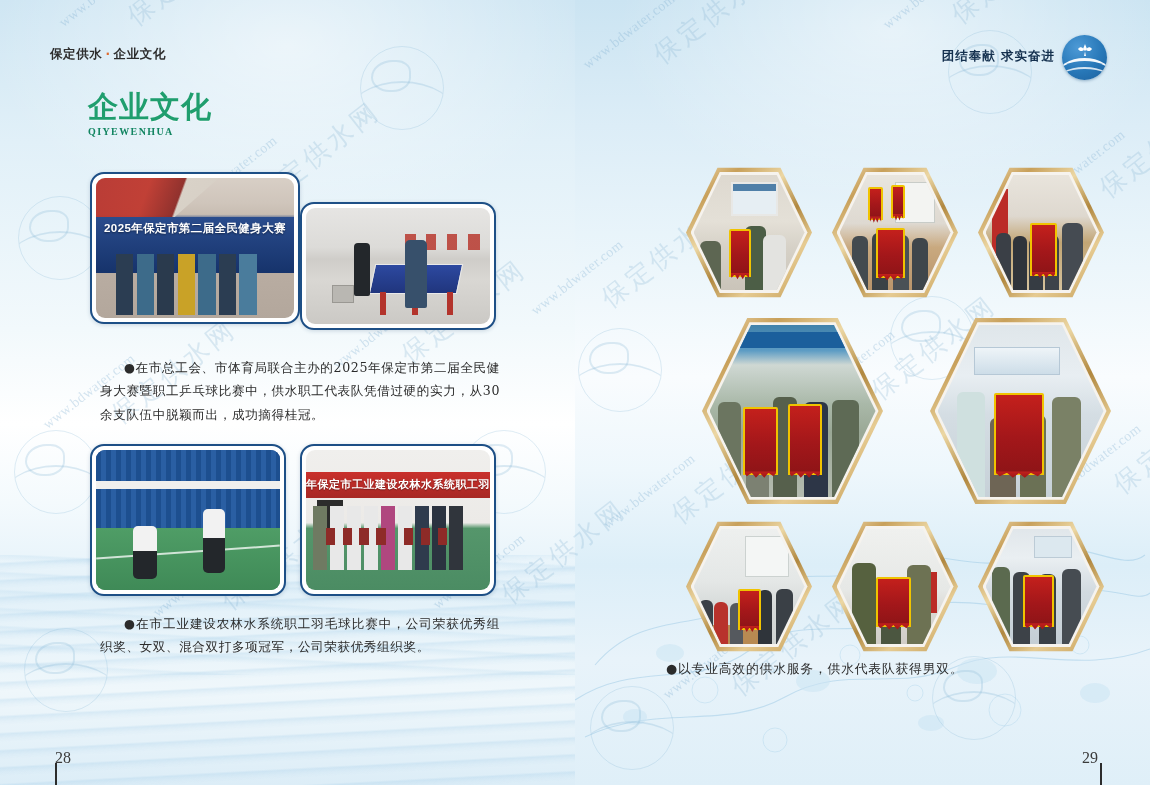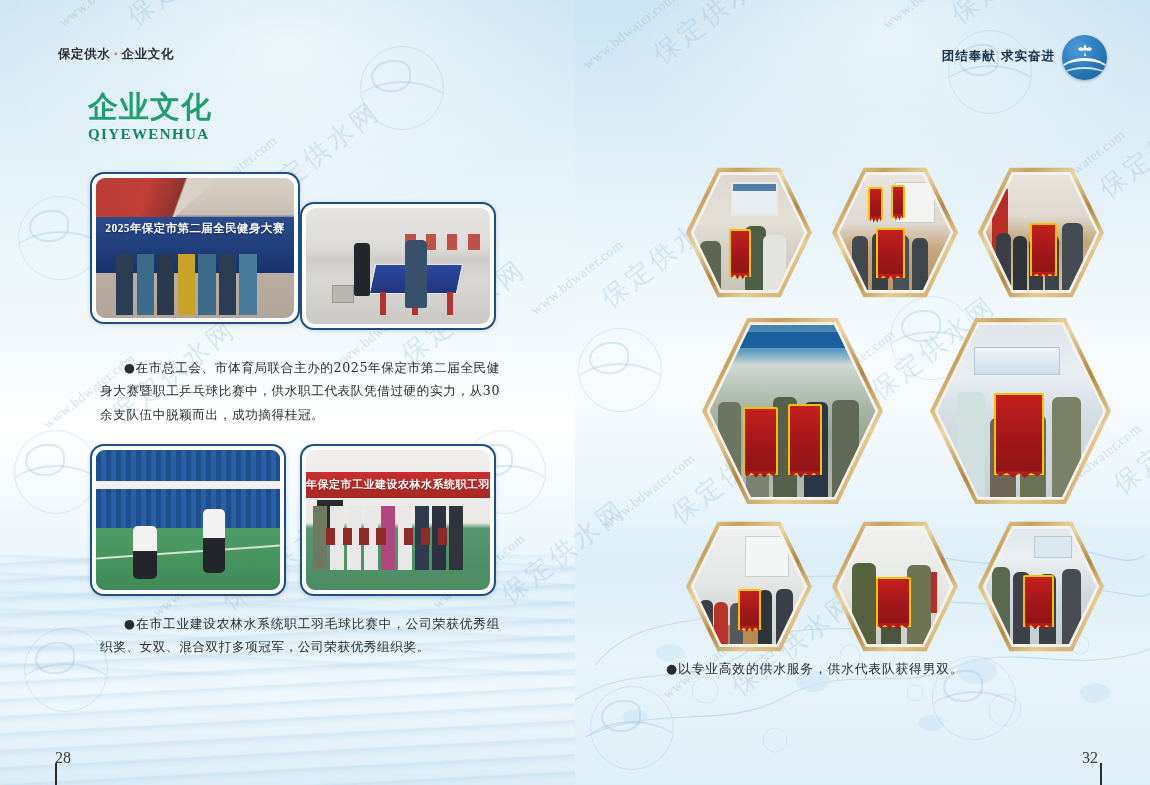--- a/index.html
+++ b/index.html
@@ -109,21 +109,21 @@
   .wm-circle::after {
     content:"";
     position:absolute; left:12%; top:16%;
     width: 44%; height: 34%;
     border: 2px solid rgba(140,185,215,.28);
     border-radius: 60% 40% 50% 50%;
   }
 
   
   .crumb {
-    position:absolute; left:58px; top:46px;
+    position:absolute; left:50px; top:46px;
     font-size: 12.5px; color:#2d2d2d; letter-spacing:.6px;
     font-family:"DejaVu Sans","Liberation Sans",sans-serif;
     font-weight:600;
   }
   .crumb .dot { color:#e06a2c; font-size:12px; padding:0 3px; }
   .slogan {
     position:absolute; right:95px; top:48px;
     font-size: 12.5px; color:#15314f; letter-spacing:1px; font-weight:700;
     font-family:"DejaVu Sans","Liberation Sans",sans-serif;
   }
@@ -154,21 +154,21 @@
   .sec-title {
     position:absolute; left:88px; top:92px;
   }
   .sec-title .cn {
     font-size: 30px; font-weight: 800; color:#1f9e6e;
     letter-spacing: 1px; line-height: 1;
     font-family:"DejaVu Sans","Liberation Sans",sans-serif;
     text-shadow: 0 1px 0 rgba(255,255,255,.5);
   }
   .sec-title .en {
-    font-size: 15px; font-weight:700; color:#128561;
+    font-size: 10px; font-weight:700; color:#128561;
     letter-spacing: 1.4px; margin-top: 4px;
     font-family:"Liberation Serif", serif;
   }
 
   
   .photo {
     position:absolute;
     border: 2.5px solid #1d4f86;
     border-radius: 14px;
     padding: 4px;
@@ -181,21 +181,21 @@
     border-radius: 9px;
     overflow:hidden;
     position:relative;
   }
   .photo .cap {
     position:absolute; left:0; right:0;
     text-align:center;
     color:#fff;
     font-weight:700;
     text-shadow: 0 1px 2px rgba(0,0,0,.45);
-    font-family:Liberation Serif, serif;
+    font-family:Liberation Sans, sans-serif;
     white-space:nowrap;
     overflow:hidden;
   }
 
   
   #photo1 { left:90px; top:172px; width:210px; height:152px; }
   #photo1 .inner {
     background:
       linear-gradient(180deg,#d8cfc6 0%, #cfc5bb 18%, #c8bdb2 26%, #2b4a86 30%, #1f3d76 58%, #26447f 62%, #b9ada2 64%, #b3a79c 100%);
   }
@@ -759,16 +759,16 @@
     </div>
         </div>
       </div>
   </div>
 
   <div class="caption" id="cap3">●以专业高效的供水服务，供水代表队获得男双。</div>
 
   <div class="pgnum" style="left:55px; top:749px;">28</div>
   <div class="pgrule" style="left:55px; top:763px; height:22px;"></div>
 
-  <div class="pgnum" style="left:1082px; top:749px;">32</div>
+  <div class="pgnum" style="left:1082px; top:749px;">29</div>
   <div class="pgrule" style="left:1100px; top:763px; height:22px;"></div>
 
 </div>
 
 </body></html>

